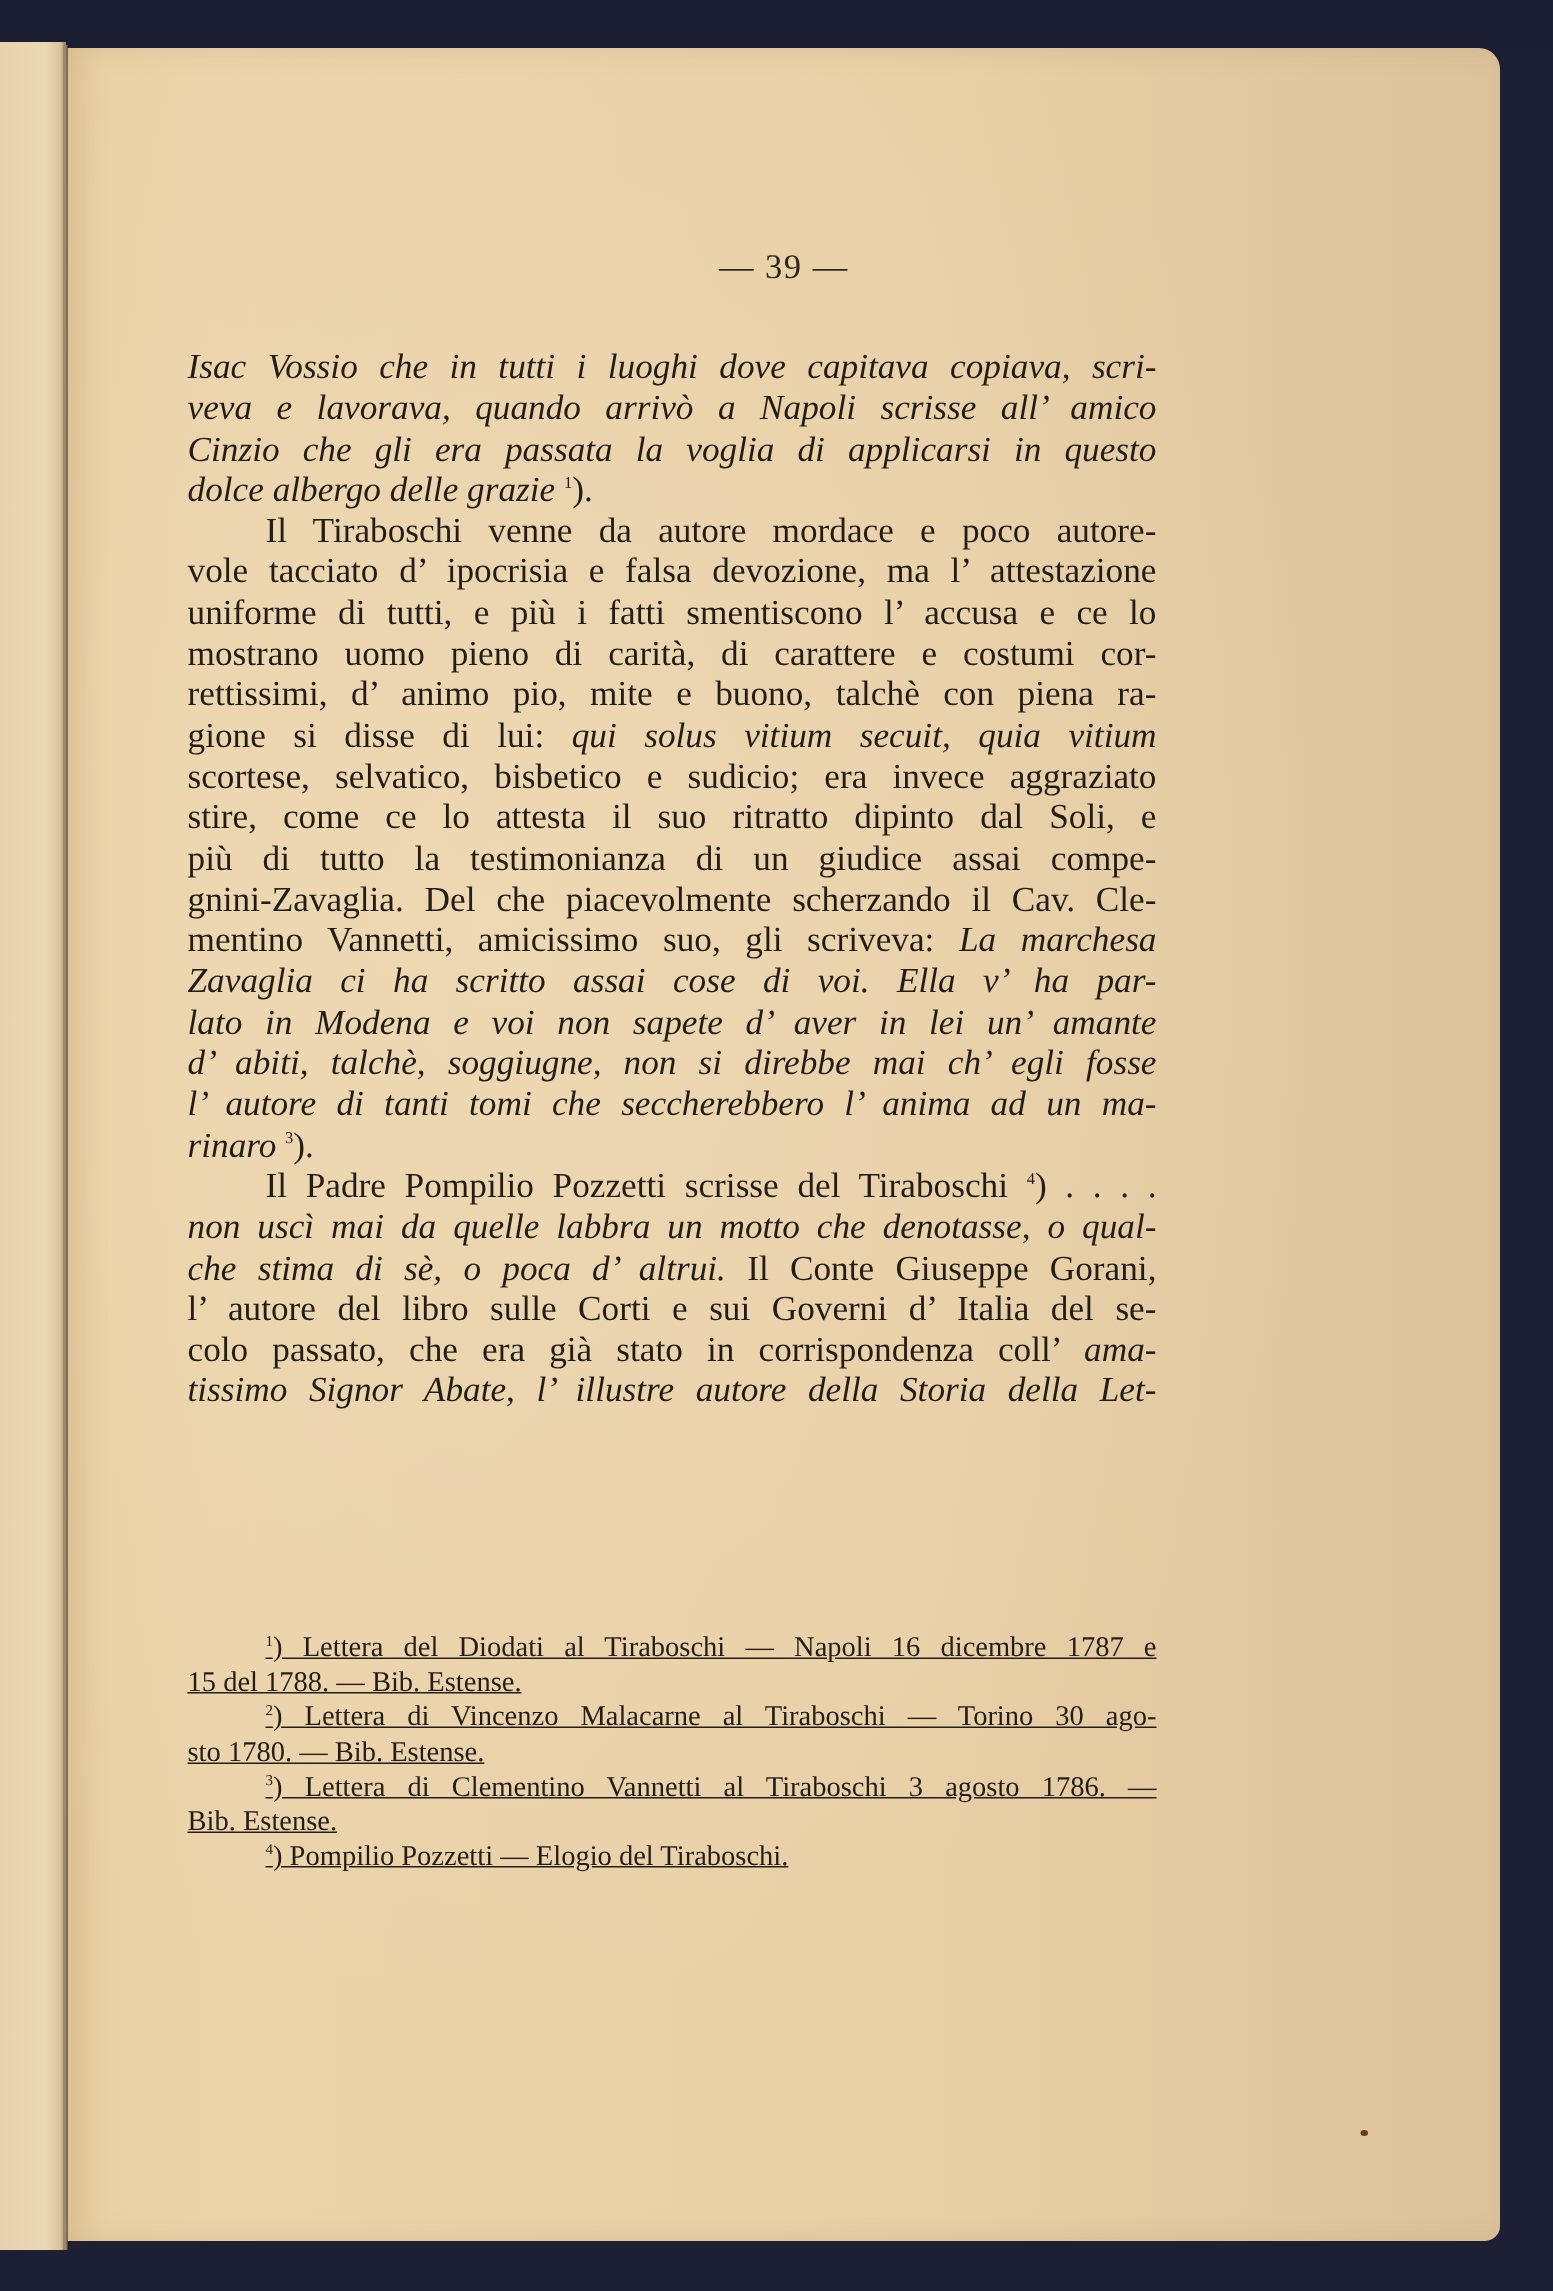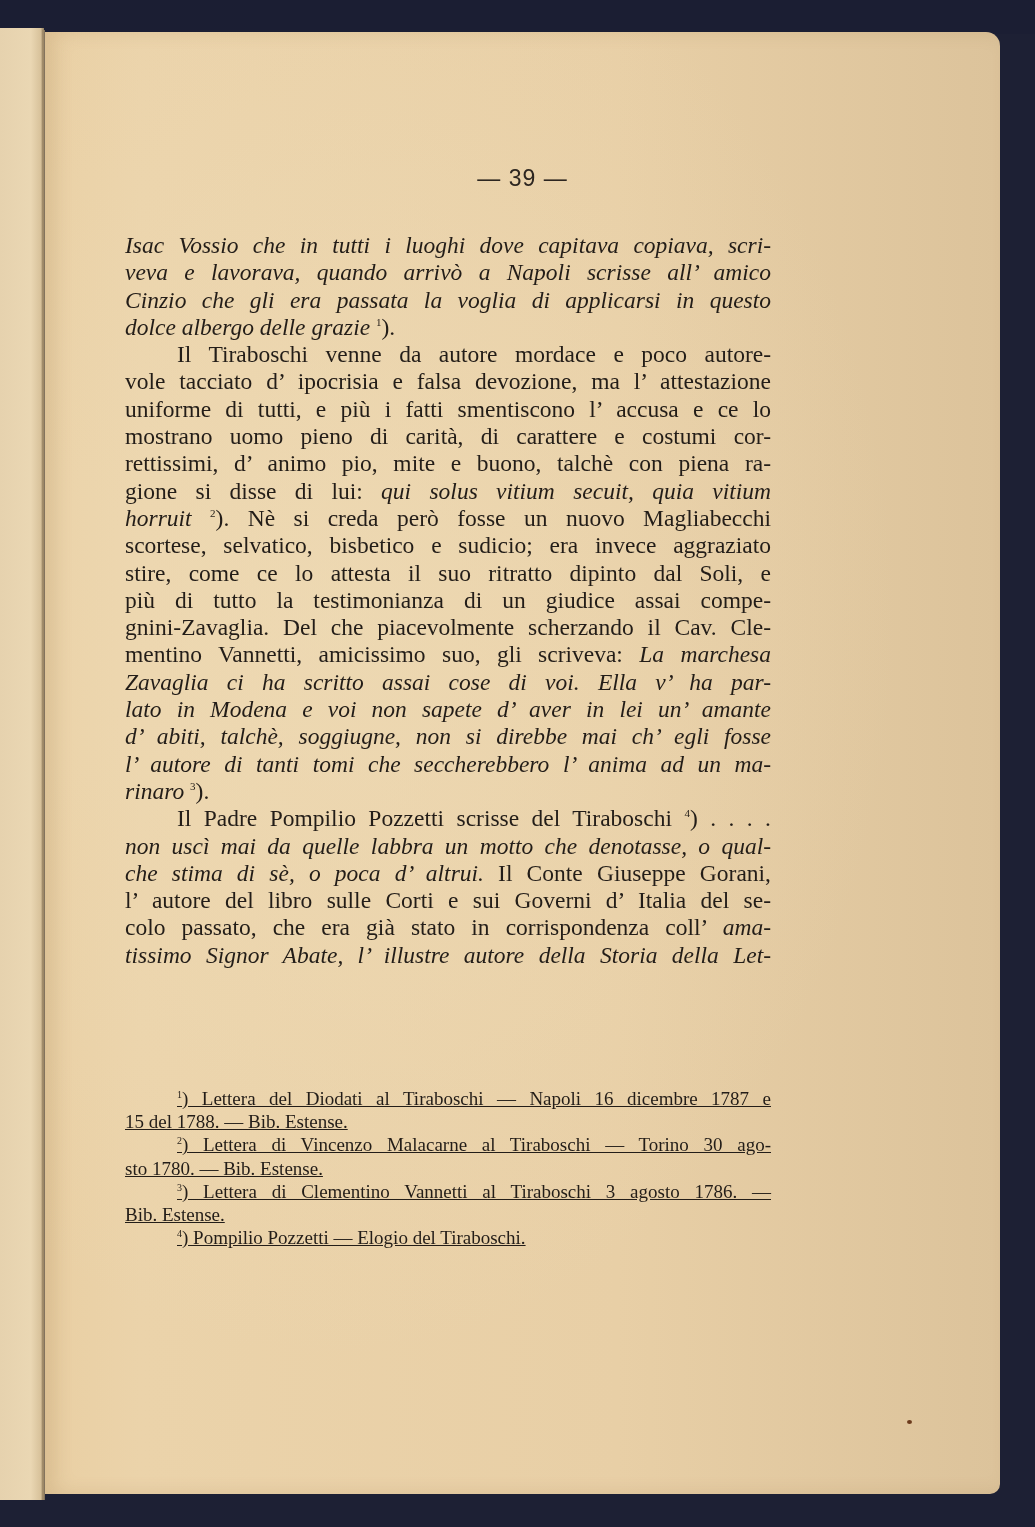--- a/index.html
+++ b/index.html
@@ -18,21 +18,21 @@
       position: absolute; left: 45px; top: 32px; width: 955px; height: 1462px;
       background:
         radial-gradient(ellipse at 30% 40%, rgba(240,222,186,.55) 0%, rgba(240,222,186,0) 60%),
         linear-gradient(90deg, #e9cfa3 0%, #ebd3aa 10%, #e8cfa6 60%, #dcc39b 100%);
       border-top-right-radius: 14px;
       border-bottom-right-radius: 10px;
       box-shadow: inset 10px 0 18px rgba(150,110,60,.18);
     }
     .page-number {
       position: absolute; left: 0; width: 955px; top: 133px; text-align: center;
-      font-family: Liberation Sans, sans-serif; font-size: 23px; color: #2d2620; letter-spacing: 1px;
+      font-family: Liberation Serif, serif; font-size: 23px; color: #2d2620; letter-spacing: 1px;
     }
     .body-text {
       position: absolute; left: 80px; top: 200px; width: 646px;
       font-family: "Liberation Serif", serif; font-size: 23.5px; line-height: 27.3px; color: #231d18;
       text-align: justify;
     }
     .line { display: block; white-space: nowrap; text-align-last: justify; text-align: justify; height: 27.3px; }
     .line.last { text-align-last: left; }
     .indent { padding-left: 52px; }
     .it { font-style: italic; }
@@ -61,21 +61,20 @@
       <span class="line"><span class="it">Isac Vossio che in tutti i luoghi dove capitava copiava, scri-</span></span>
       <span class="line"><span class="it">veva e lavorava, quando arrivò a Napoli scrisse all’ amico</span></span>
       <span class="line"><span class="it">Cinzio che gli era passata la voglia di applicarsi in questo</span></span>
       <span class="line last"><span class="it">dolce albergo delle grazie </span><sup>1</sup><span>).</span></span>
       <span class="line indent"><span>Il Tiraboschi venne da autore mordace e poco autore-</span></span>
       <span class="line"><span>vole tacciato d’ ipocrisia e falsa devozione, ma l’ attestazione</span></span>
       <span class="line"><span>uniforme di tutti, e più i fatti smentiscono l’ accusa e ce lo</span></span>
       <span class="line"><span>mostrano uomo pieno di carità, di carattere e costumi cor-</span></span>
       <span class="line"><span>rettissimi, d’ animo pio, mite e buono, talchè con piena ra-</span></span>
       <span class="line"><span>gione si disse di lui: </span><span class="it">qui solus vitium secuit, quia vitium</span></span>
-      <span class="line"><span class="it">horruit </span><sup>2</sup><span>). Nè si creda però fosse un nuovo Magliabecchi</span></span>
       <span class="line"><span>scortese, selvatico, bisbetico e sudicio; era invece aggraziato</span></span>
       <span class="line"><span>stire, come ce lo attesta il suo ritratto dipinto dal Soli, e</span></span>
       <span class="line"><span>più di tutto la testimonianza di un giudice assai compe-</span></span>
       <span class="line"><span>gnini-Zavaglia. Del che piacevolmente scherzando il Cav. Cle-</span></span>
       <span class="line"><span>mentino Vannetti, amicissimo suo, gli scriveva: </span><span class="it">La marchesa</span></span>
       <span class="line"><span class="it">Zavaglia ci ha scritto assai cose di voi. Ella v’ ha par-</span></span>
       <span class="line"><span class="it">lato in Modena e voi non sapete d’ aver in lei un’ amante</span></span>
       <span class="line"><span class="it">d’ abiti, talchè, soggiugne, non si direbbe mai ch’ egli fosse</span></span>
       <span class="line"><span class="it">l’ autore di tanti tomi che seccherebbero l’ anima ad un ma-</span></span>
       <span class="line last"><span class="it">rinaro </span><sup>3</sup><span>).</span></span>

